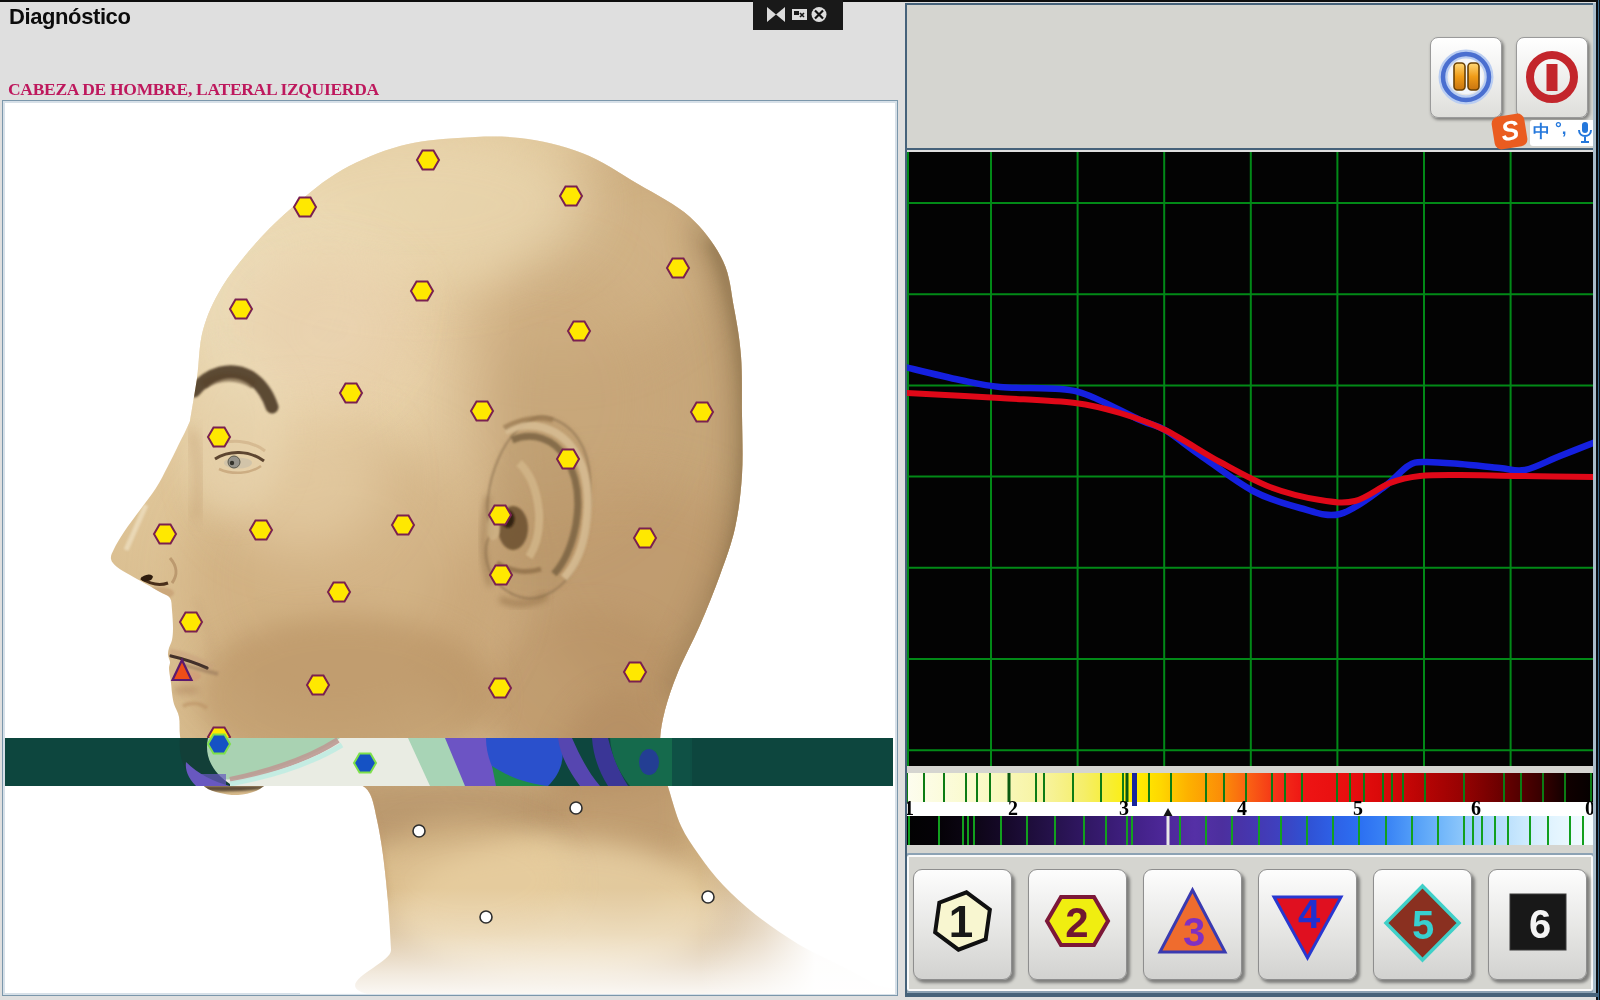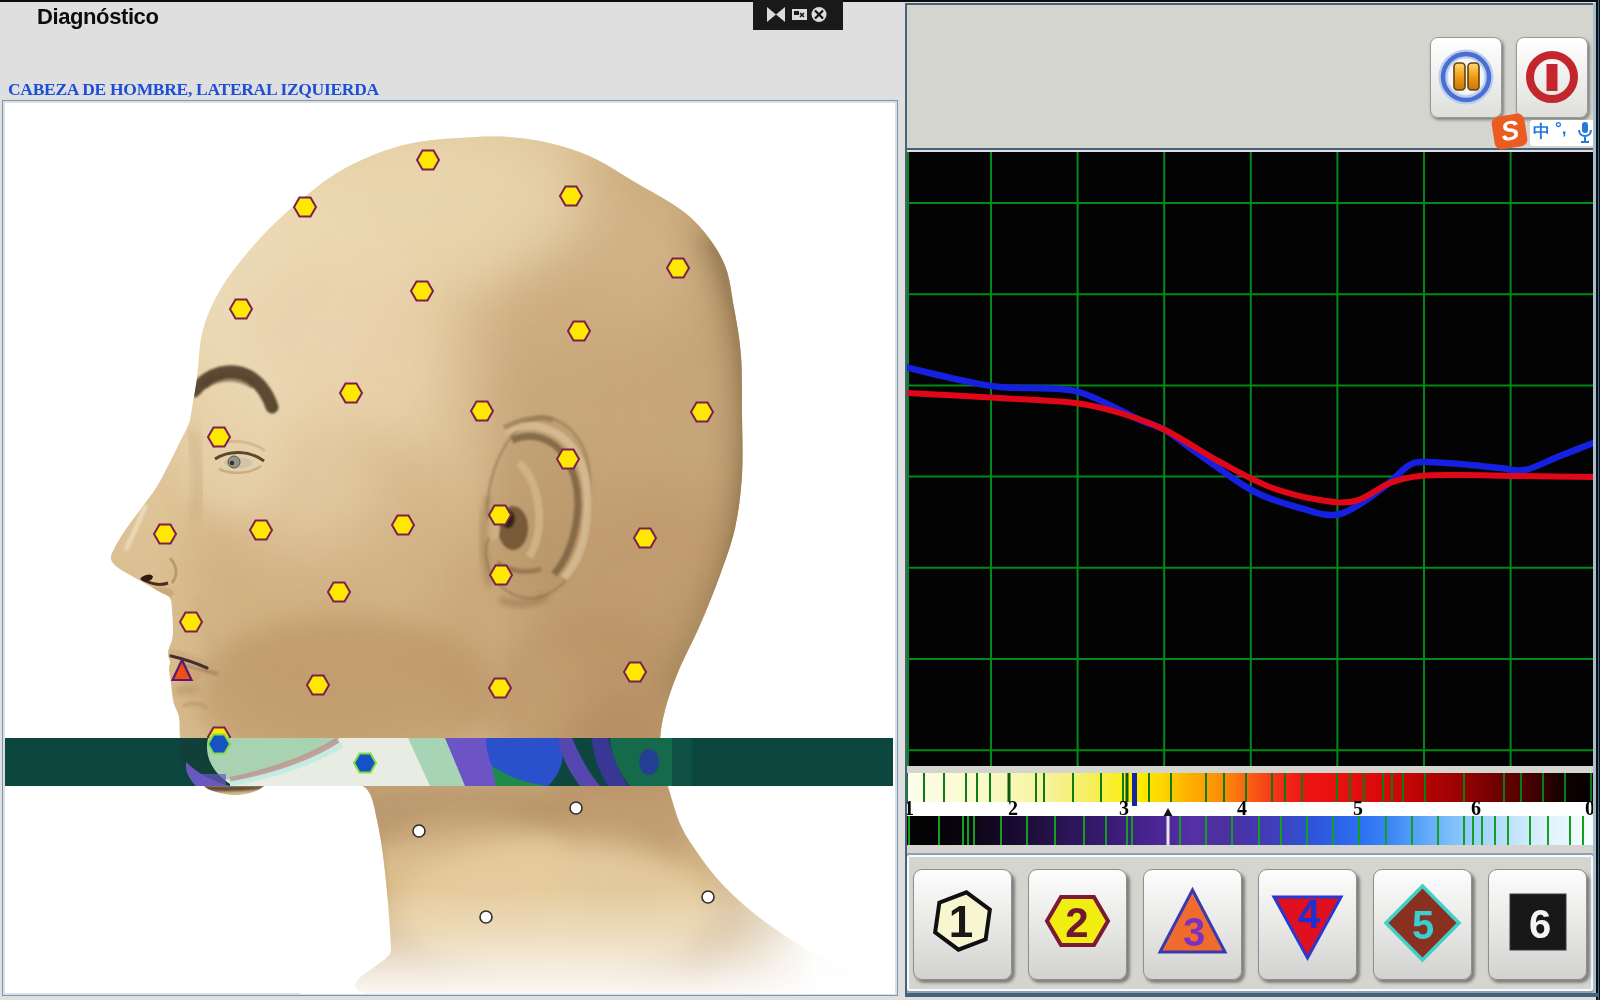--- a/index.html
+++ b/index.html
@@ -1,20 +1,20 @@
 <!DOCTYPE html>
 <html><head><meta charset="utf-8">
 <style>
 html,body { margin:0; padding:0; }
 body { width:1600px; height:1000px; overflow:hidden; background:#dfdfdf;
   font-family:"Liberation Sans", sans-serif; position:relative; }
 .abs { position:absolute; }
 #topline { left:0; top:0; width:1600px; height:2px; background:#0d0d0d; }
-#title { left:9px; top:4px; font-size:22px; font-weight:bold; color:#0c0c0c; letter-spacing:-0.4px;margin-left:28px; }
-#subtitle { left:8px; top:79px; font-family:"Liberation Serif", serif; font-size:17.5px; font-weight:bold; color:#1d4ed8; letter-spacing:-0.3px; }
+#title { left:9px; top:4px; font-size:22px; font-weight:bold; color:#0c0c0c; letter-spacing:-0.4px; }
+#subtitle { left:8px; top:79px; font-family:"Liberation Serif", serif; font-size:17.5px; font-weight:bold; color:#be185d; letter-spacing:-0.3px; }
 #imgframe { left:2px; top:100px; width:896px; height:896px; box-sizing:border-box;
   border:1px solid #7b97ab; background:#ffffff; box-shadow: inset 0 0 0 2px #d7e0e8; }
 #graybox { left:905px; top:3px; width:690px; height:147px; box-sizing:border-box; background:#d5d5d0;
   border-left:2px solid #46627a; border-top:2px solid #46627a; border-bottom:2px solid #46627a; }
 #chart { left:907px; top:152px; width:688px; height:614px; background:#030303; }
 .tbtn { position:absolute; top:37px; width:70px; height:79px; border-radius:8px;
   background:linear-gradient(#ffffff,#ececea 60%,#dededa); border:1px solid #9a9a9a;
   box-shadow:1.5px 2px 3px rgba(60,60,60,0.55); }
 #btnpanel { left:905px; top:853px; width:690px; height:140px; box-sizing:border-box; background:#d5d5d0;
   border:2px solid #8ca2b4; border-radius:4px; box-shadow: inset 0 0 0 2px #fafafa; }

